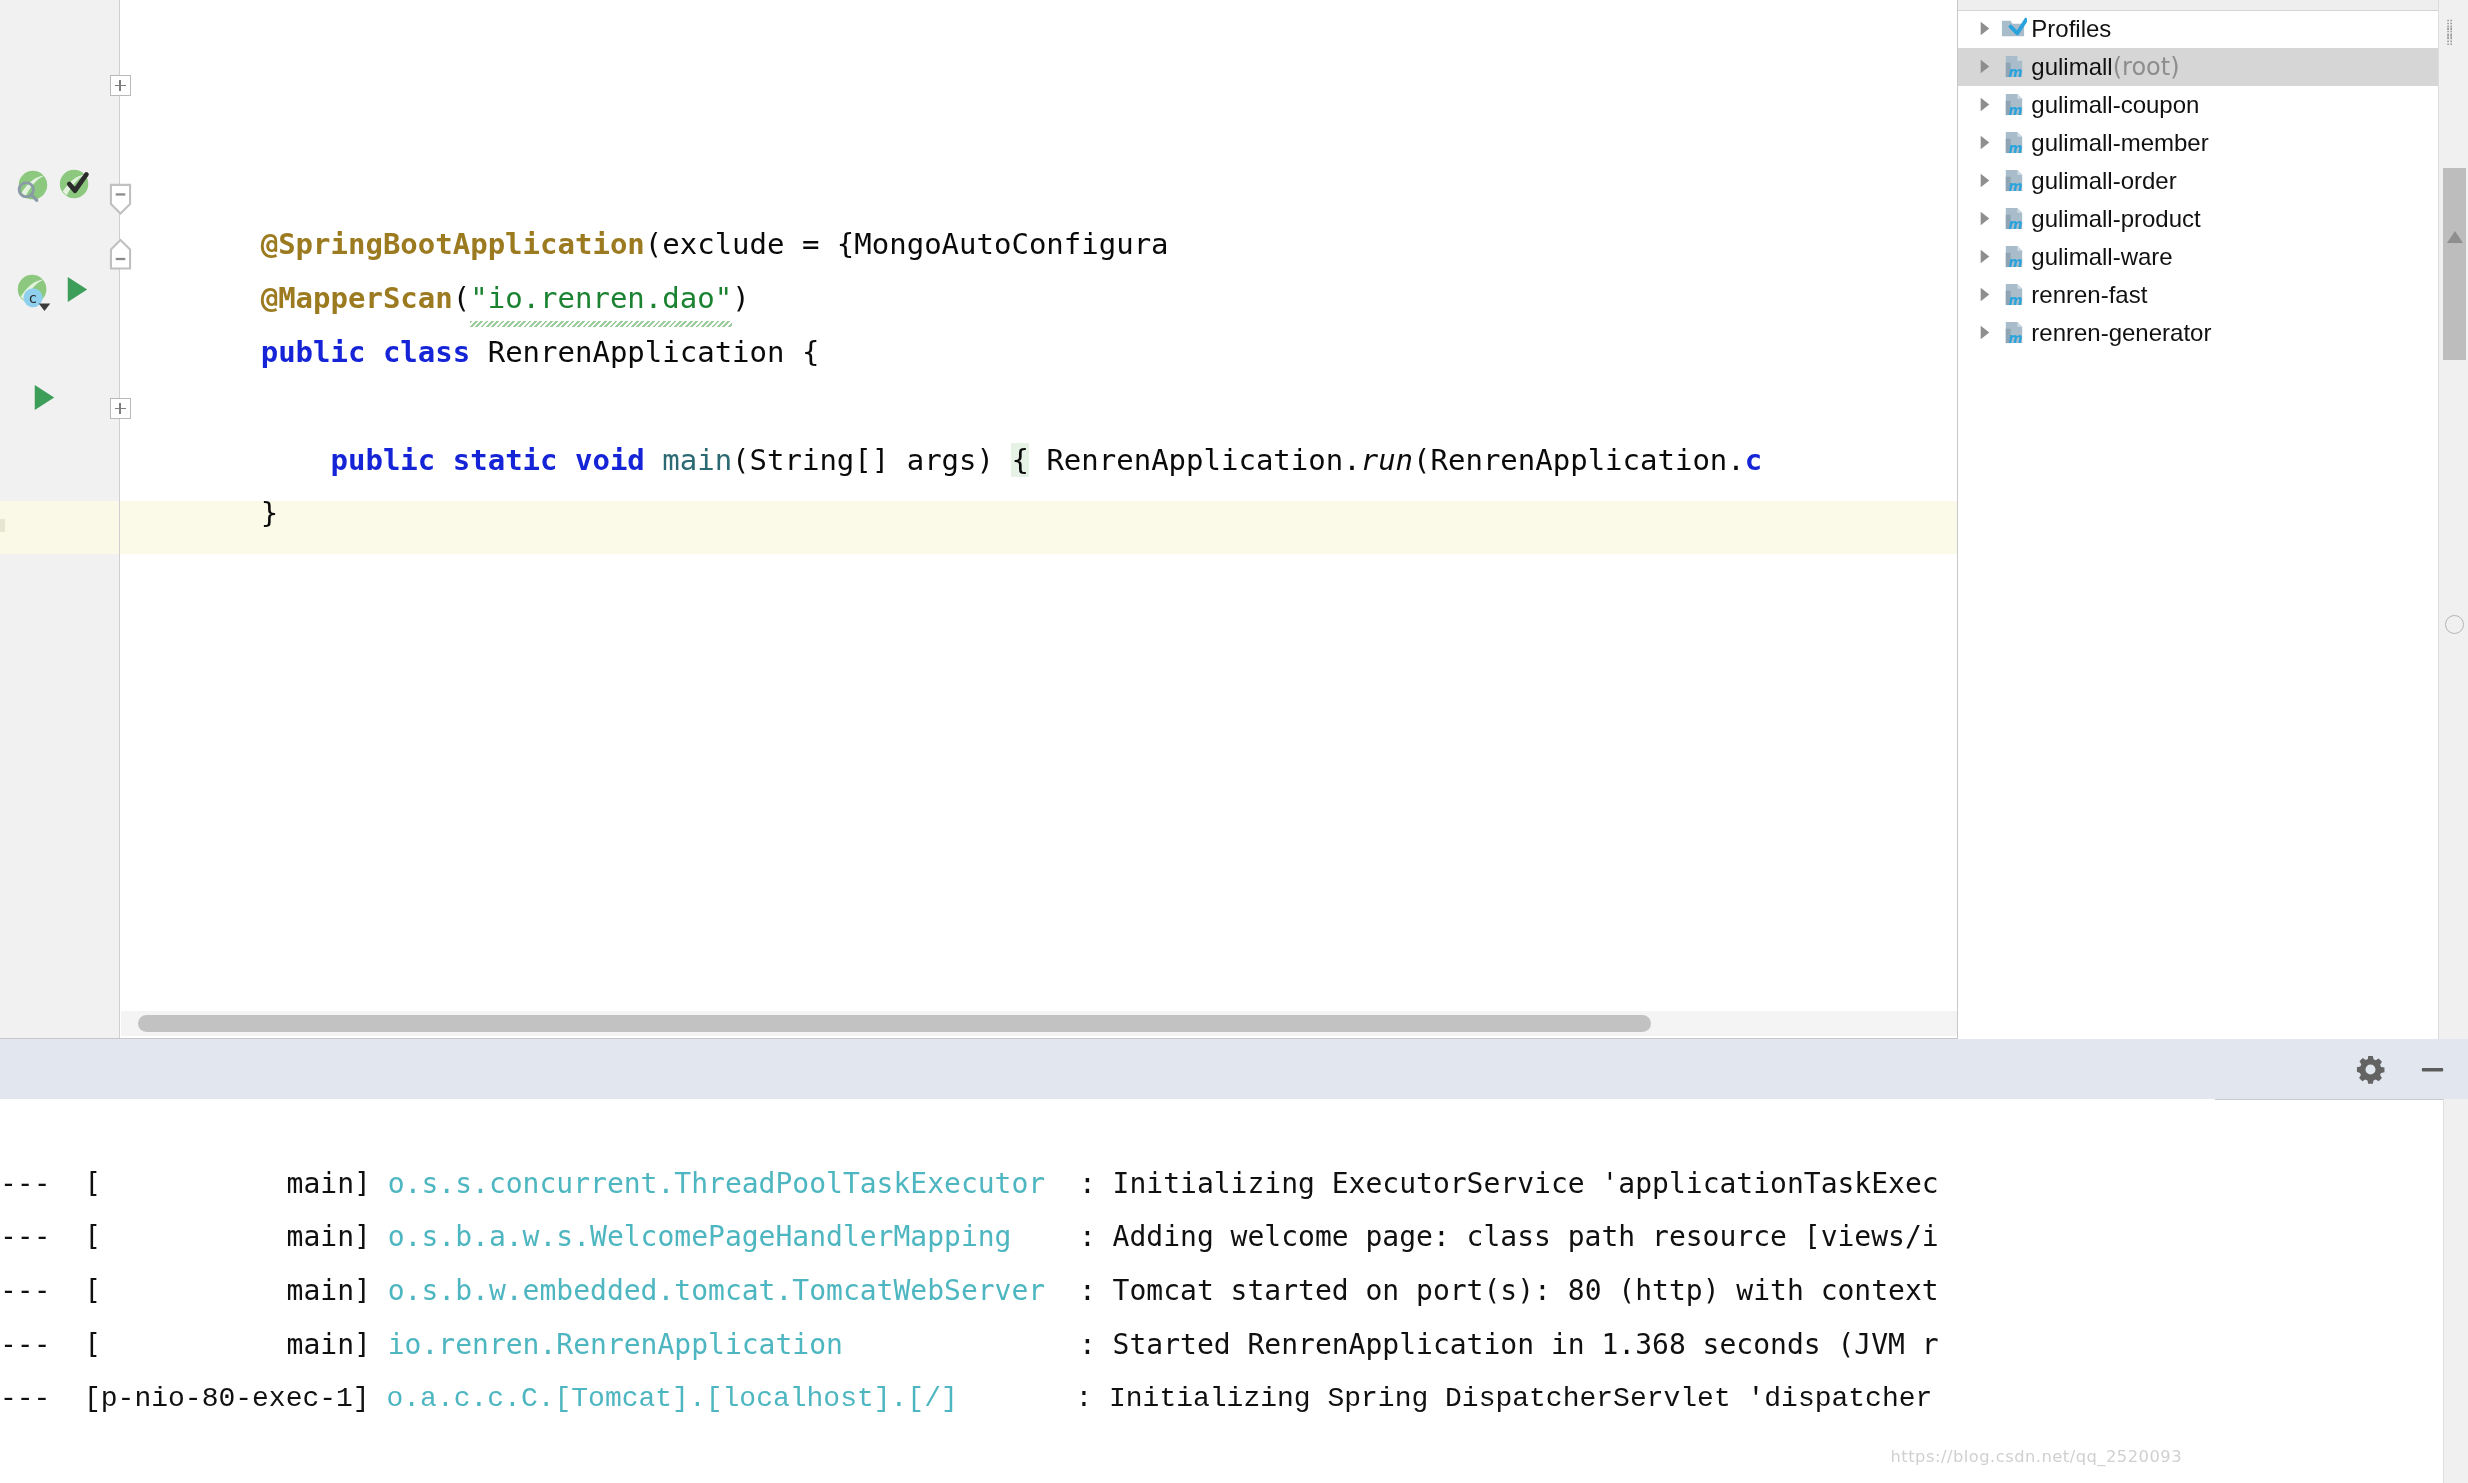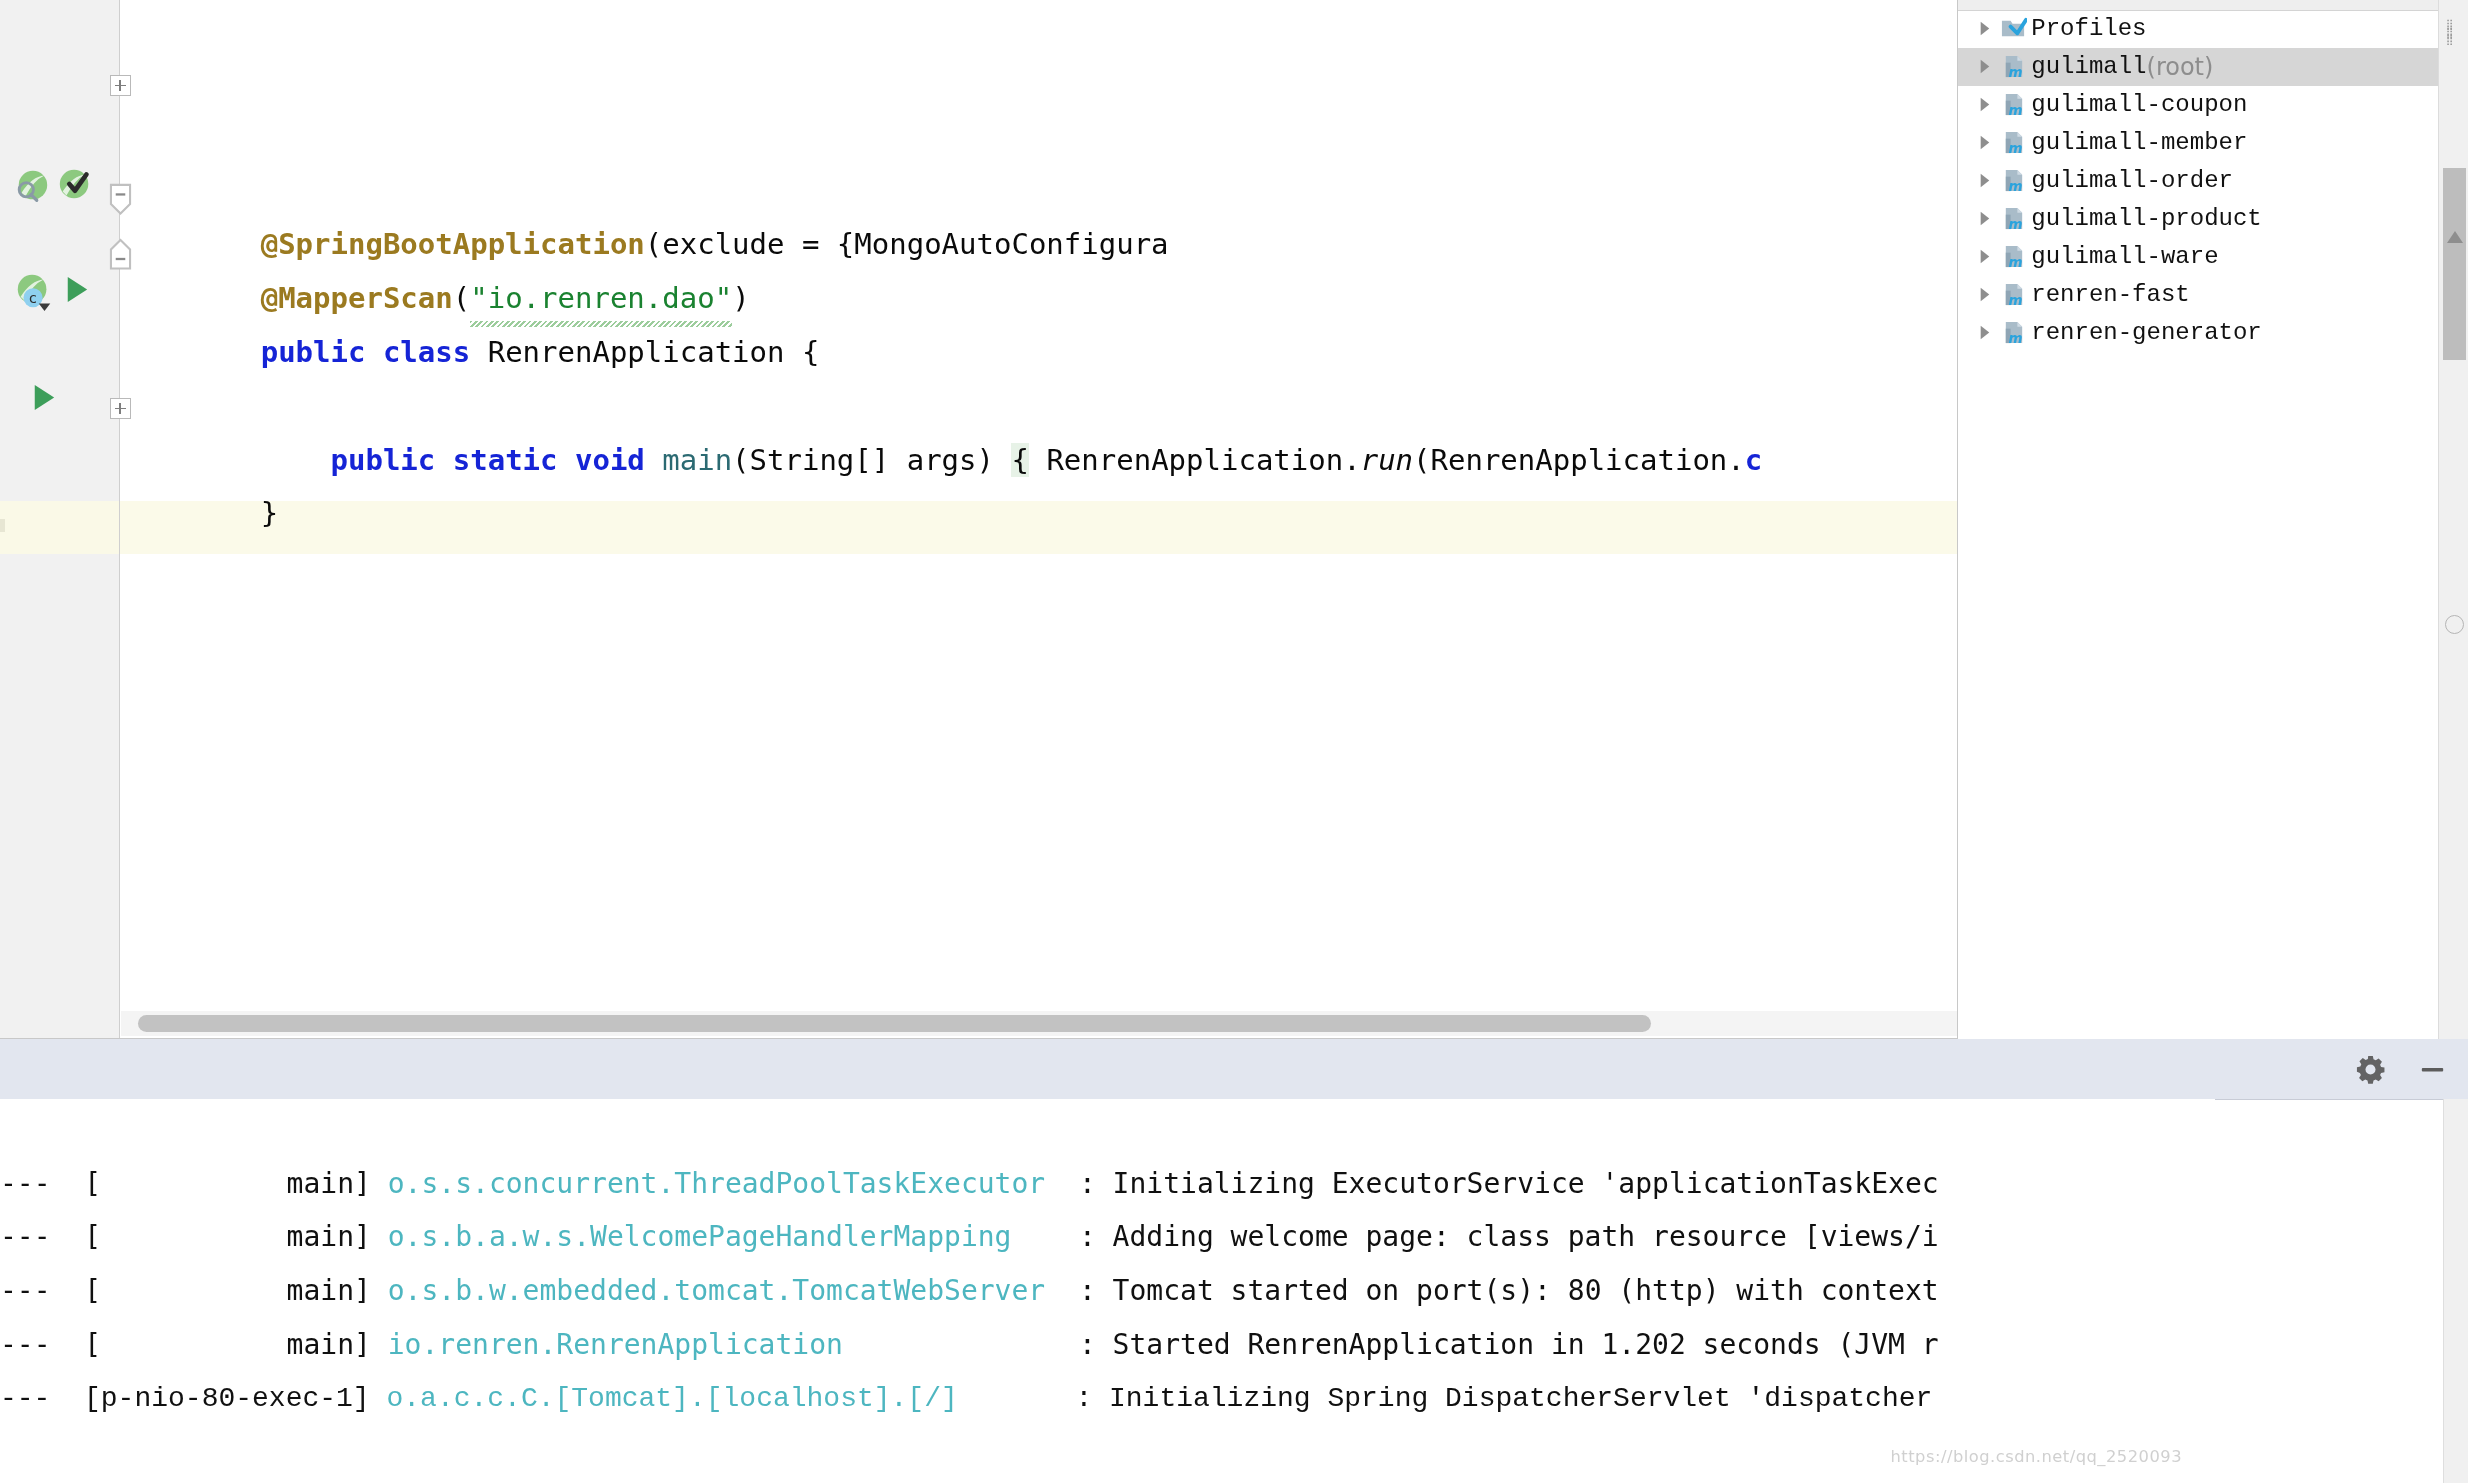--- a/index.html
+++ b/index.html
@@ -179,21 +179,21 @@
     width: 29px; flex: 0 0 29px;
     display: flex; align-items: center; justify-content: center;
   }
   .tree-arrow svg { display: block; }
   .tree-icon {
     width: 29px; flex: 0 0 29px;
     display: flex; align-items: center; justify-content: center;
     margin-right: 3.8px;
   }
   .tree-label {
-    font-family: Liberation Mono, monospace;
+    font-family: Liberation Sans, sans-serif;
     font-size: 24px;
     color: #111111;
     white-space: nowrap;
   }
   .tree-suffix {
     font-family: "DejaVu Sans", "Liberation Sans", sans-serif;
     font-size: 24px;
     color: #8d8d8d;
     margin-left: 0;
   }
@@ -579,21 +579,21 @@
       </svg>
     </div>
   </div>
 
   <div class="console">
     <div class="console-gap"></div>
     <div id="console-lines">
         <div class="log-line" style="top: 58px;"><span class="log-prefix">---  [           main] </span><span class="log-logger">o.s.s.concurrent.ThreadPoolTaskExecutor</span><span class="log-msg">  : Initializing ExecutorService 'applicationTaskExec</span></div>
         <div class="log-line" style="top: 111px;"><span class="log-prefix">---  [           main] </span><span class="log-logger">o.s.b.a.w.s.WelcomePageHandlerMapping</span><span class="log-msg">    : Adding welcome page: class path resource [views/i</span></div>
         <div class="log-line" style="top: 165px;"><span class="log-prefix">---  [           main] </span><span class="log-logger">o.s.b.w.embedded.tomcat.TomcatWebServer</span><span class="log-msg">  : Tomcat started on port(s): 80 (http) with context</span></div>
-        <div class="log-line" style="top: 219px;"><span class="log-prefix">---  [           main] </span><span class="log-logger">io.renren.RenrenApplication</span><span class="log-msg">              : Started RenrenApplication in 1.202 seconds (JVM r</span></div>
+        <div class="log-line" style="top: 219px;"><span class="log-prefix">---  [           main] </span><span class="log-logger">io.renren.RenrenApplication</span><span class="log-msg">              : Started RenrenApplication in 1.368 seconds (JVM r</span></div>
         <div class="log-line" style="top: 273px; font-family: Liberation Mono, monospace;"><span class="log-prefix">---  [p-nio-80-exec-1] </span><span class="log-logger">o.a.c.c.C.[Tomcat].[localhost].[/]</span><span class="log-msg">       : Initializing Spring DispatcherServlet 'dispatcher</span></div>
       </div>
     <div class="watermark">https://blog.csdn.net/qq_2520093</div>
   </div>
   <div class="console-right-strip"></div>
 
 </div>
 
 
 </body></html>

